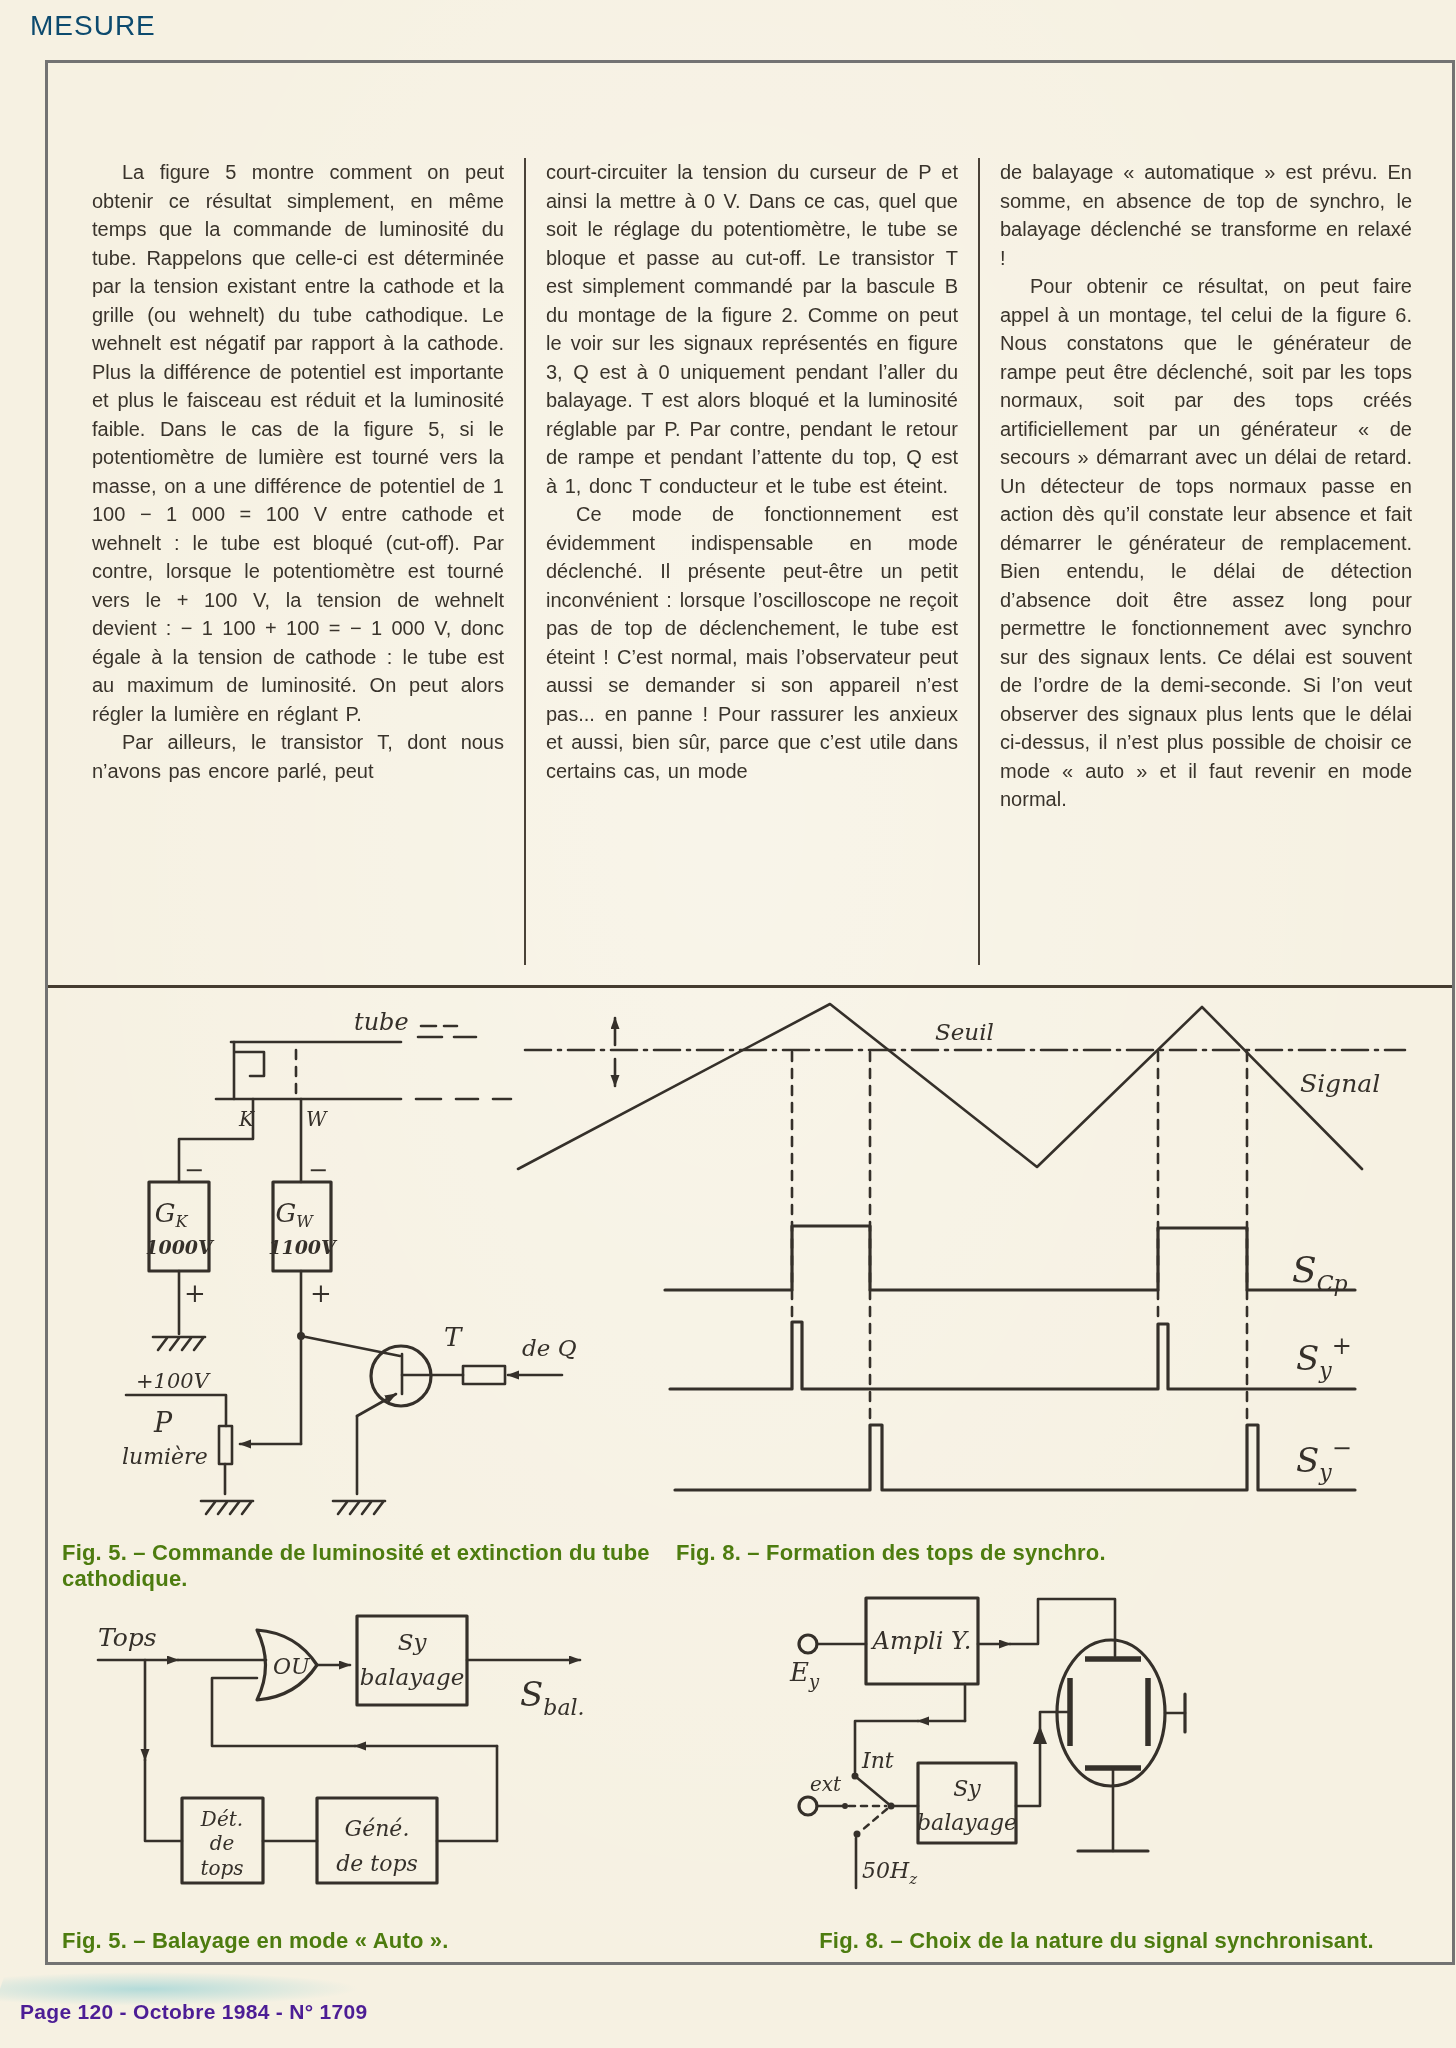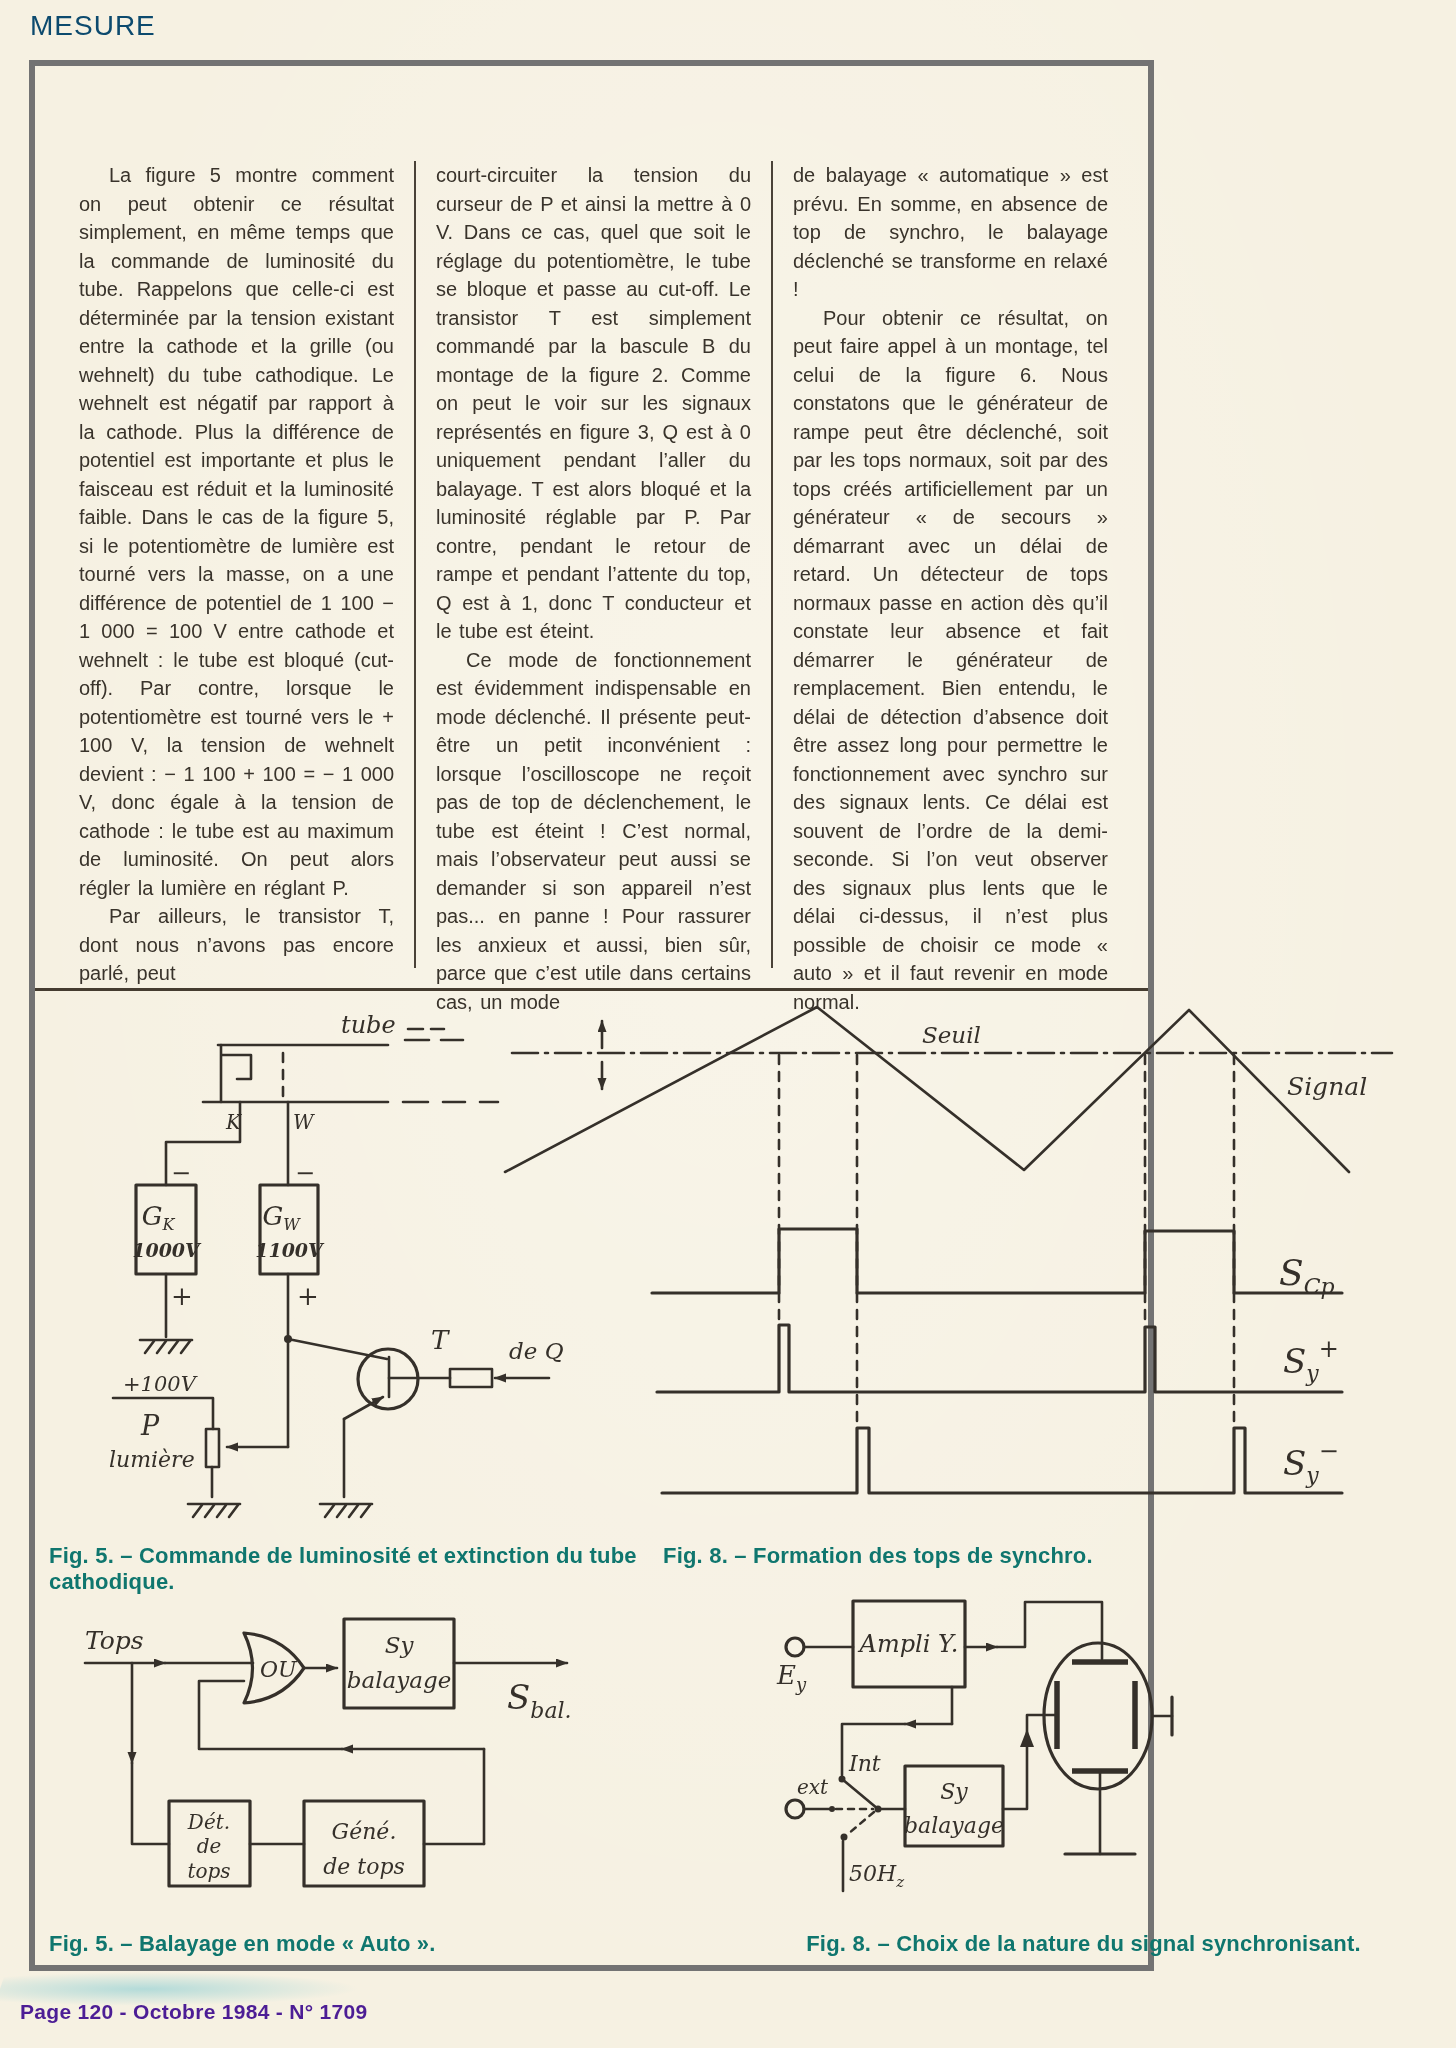--- a/index.html
+++ b/index.html
@@ -9,22 +9,22 @@
     background-image:radial-gradient(ellipse at 50% 40%, rgba(255,255,255,.25), rgba(0,0,0,0) 70%);
     font-family:"Liberation Sans", sans-serif;
     color:#39332b;
   }
   .mag-header{
     position:absolute;left:30px;top:10px;
     font-size:28px;font-weight:400;letter-spacing:1px;
     color:#0c4a6e;
   }
   .frame{
-    position:absolute;left:29px;top:60px;width:1125px;
-    border:6px solid #737373;box-sizing:border-box;
+    position:absolute;left:45px;top:60px;width:1410px;
+    border:3px solid #737373;box-sizing:border-box;
     background:transparent;
   }
   .txt{
     display:flex;height:925px;box-sizing:border-box;
     border-bottom:3px solid #453c30;
     padding:95px 20px 20px 24px;
   }
   .col{flex:1;padding:0 20px;}
   .col.mid{border-left:2px solid #4a4238;border-right:2px solid #4a4238;}
   p.para{
@@ -32,21 +32,21 @@
     text-align:justify;word-spacing:2px;color:#39332b;
   }
   p.para.ind{text-indent:30px;}
   .figs{position:relative;height:974px;}
   .figs svg{position:absolute;}
   #fig5{left:8px;top:16px;}
   #fig7{left:462px;top:2px;}
   #fig6{left:12px;top:600px;}
   #fig8{left:700px;top:598px;}
   .cap{
-    position:absolute;color:#0f766e;font-weight:bold;
+    position:absolute;color:#4d7c0f;font-weight:bold;
     font-size:22px;letter-spacing:.2px;
   }
   .cap5{left:14px;top:552px;width:610px;}
   .cap7{left:628px;top:552px;width:520px;}
   .cap6{left:14px;top:940px;width:640px;}
   .cap8{left:700px;top:940px;width:697px;text-align:center;}
   .footer{
     position:absolute;left:20px;top:2000px;
     font-weight:bold;font-size:21px;color:#4c1d95;letter-spacing:.3px;
   }

